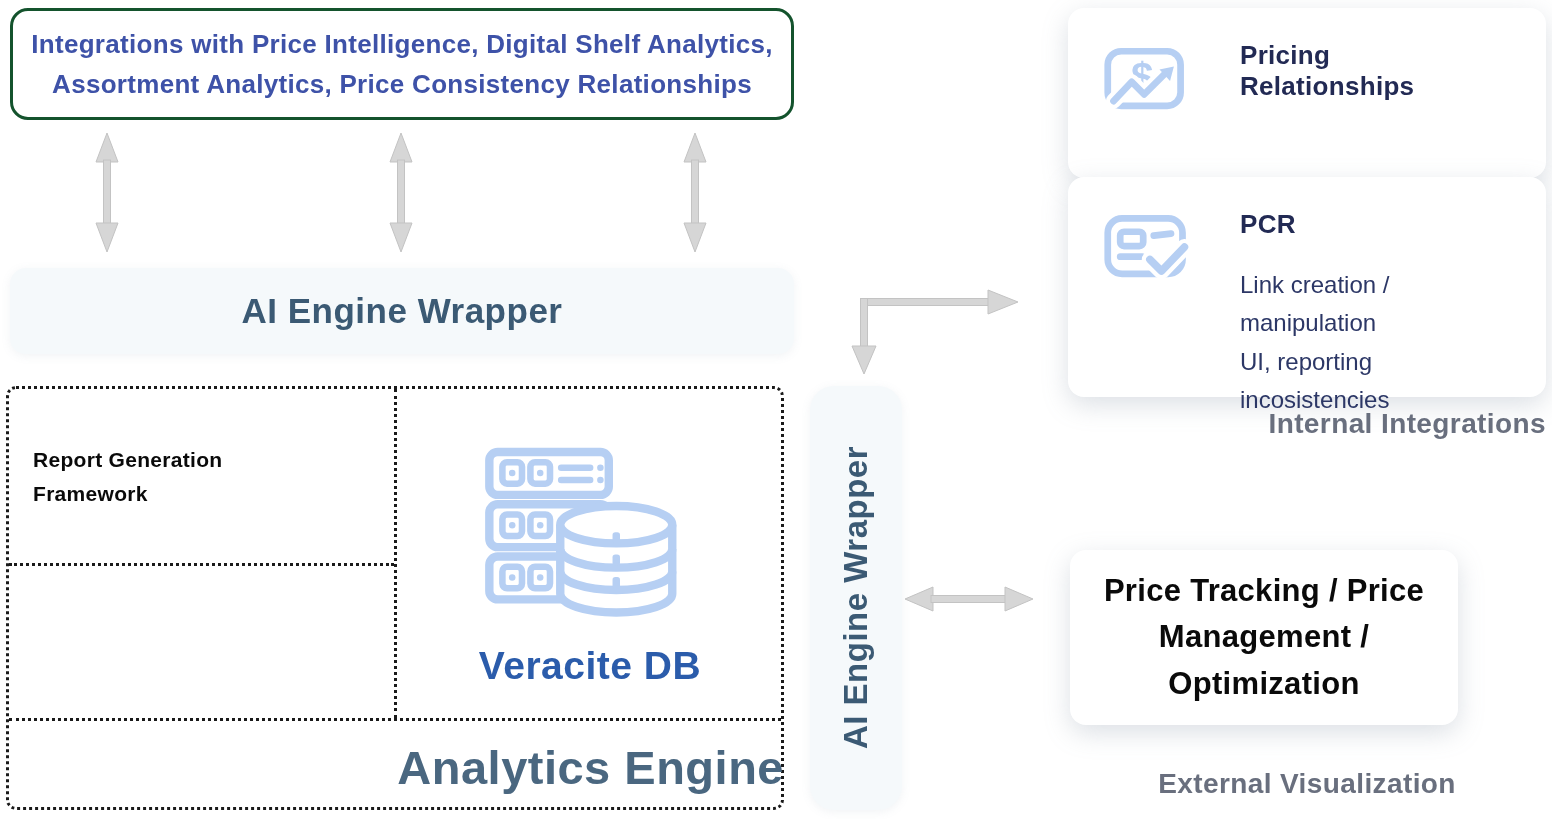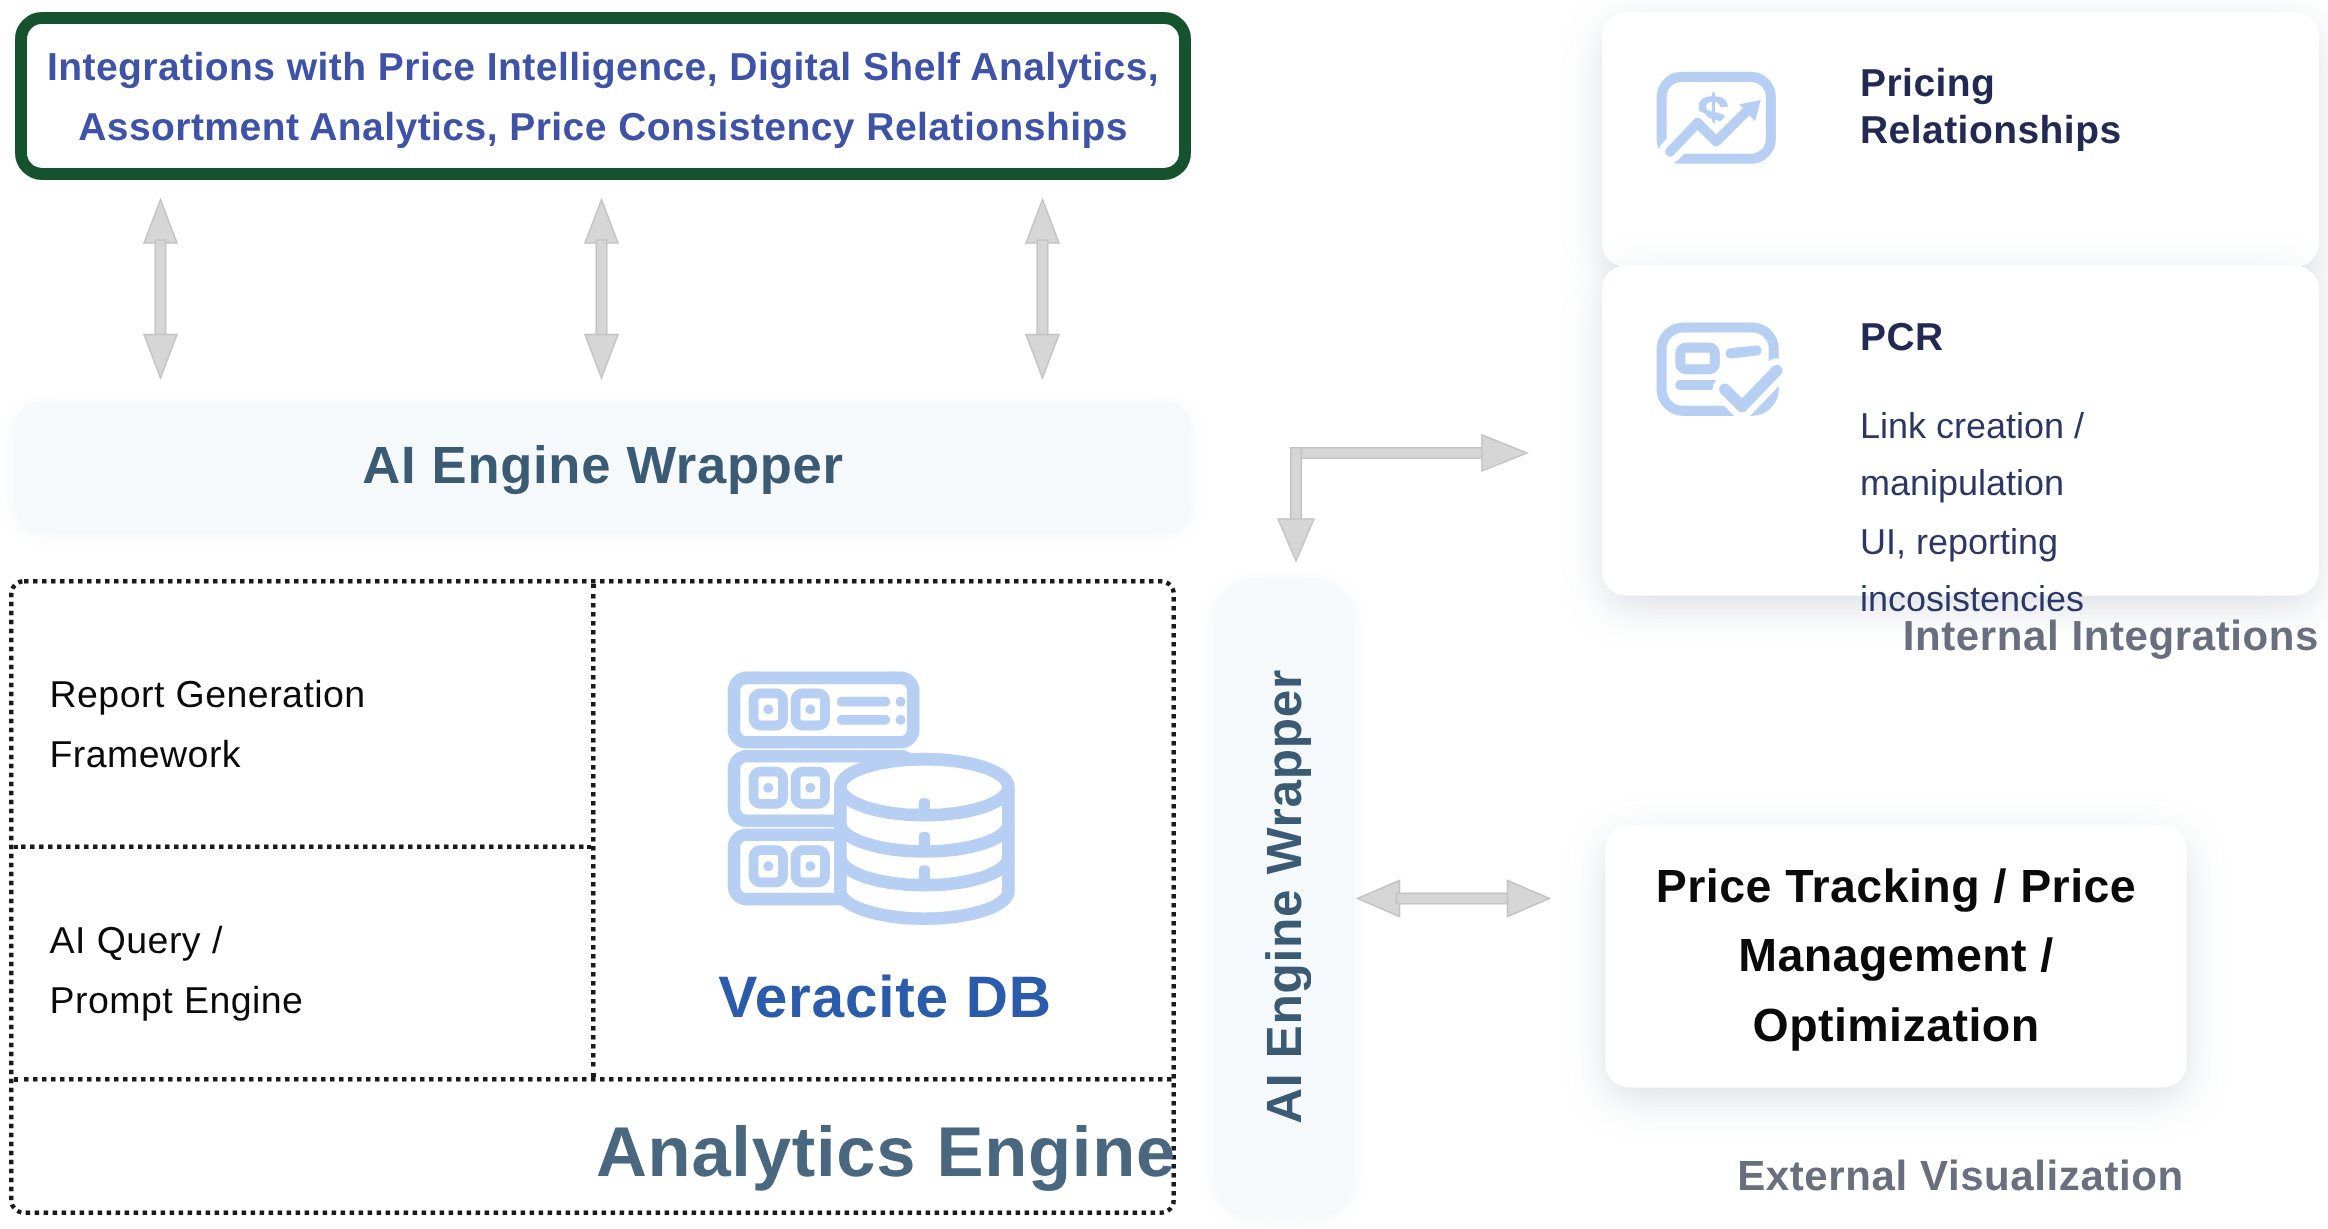--- a/index.html
+++ b/index.html
@@ -7,21 +7,21 @@
   body {
     font-family:"Liberation Sans","DejaVu Sans",sans-serif;
     width:1552px; height:819px; position:relative; overflow:hidden;
   }
   .canvas { position:absolute; inset:0; width:1552px; height:819px; }
   .abs { position:absolute; }
 
   
   .integrations-box {
     left:10px; top:8px; width:784px; height:112px;
-    border:8px solid #14532d; border-radius:18px; background:#fff;
+    border:3px solid #14532d; border-radius:18px; background:#fff;
     display:flex; align-items:center; justify-content:center;
   }
   .integrations-text {
     color:#3e52a8; font-size:26px; font-weight:600; text-align:center;
     line-height:1.55; letter-spacing:.3px; white-space:pre-line;
   }
 
   
   .wrapper-h {
     left:10px; top:268px; width:784px; height:86px;
@@ -47,21 +47,21 @@
   .analytics-container {
     left:6px; top:386px; width:778px; height:424px;
     border:3px dotted #1a1a1a; border-radius:10px; background:transparent;
   }
   .divider { border:0; }
   .divider-v { left:394px; top:389px; width:0; height:329px; border-left:3px dotted #1a1a1a; }
   .divider-h1 { left:9px;  top:563px; width:385px; height:0; border-top:3px dotted #1a1a1a; }
   .divider-h2 { left:9px;  top:718px; width:772px; height:0; border-top:3px dotted #1a1a1a; }
 
   .cell-label {
-    color:#0a0a0a; font-size:25px; font-weight:400; line-height:1.6;
+    color:#0a0a0a; font-size:21px; font-weight:700; line-height:1.6;
     letter-spacing:.3px; white-space:pre-line;
   }
   .cell-report { left:33px; top:443px; }
   .cell-query  { left:33px; top:607px; }
 
   .db-icon { left:480px; top:444px; }
   .db-label {
     left:430px; top:644px; width:320px; text-align:center;
     color:#2b5cab; font-size:39px; font-weight:800; letter-spacing:.5px;
   }
@@ -132,22 +132,20 @@
     <span>AI Engine Wrapper</span>
   </div>
 
   <div class="abs analytics-container"></div>
   <div class="abs divider divider-v"></div>
   <div class="abs divider divider-h1"></div>
   <div class="abs divider divider-h2"></div>
 
   <div class="abs cell-label cell-report">Report Generation
 Framework</div>
-  <div class="abs cell-label cell-query">AI Query /
-Prompt Engine</div>
 
   <svg class="abs db-icon" style="width:196px;height:182px;" viewBox="0 0 210 190">
     <g stroke="#b6cff3" stroke-width="9" fill="#fff" stroke-linecap="round" stroke-linejoin="round">
       <rect x="10" y="6" width="128" height="46" rx="9"></rect>
       <rect x="10" y="62" width="128" height="46" rx="9"></rect>
       <rect x="10" y="118" width="128" height="46" rx="9"></rect>
     </g>
     <g stroke="#b6cff3" stroke-width="7" fill="none" stroke-linecap="round" stroke-linejoin="round">
       <rect x="24" y="17" width="21" height="23" rx="5"></rect>
       <rect x="54" y="17" width="21" height="23" rx="5"></rect>

